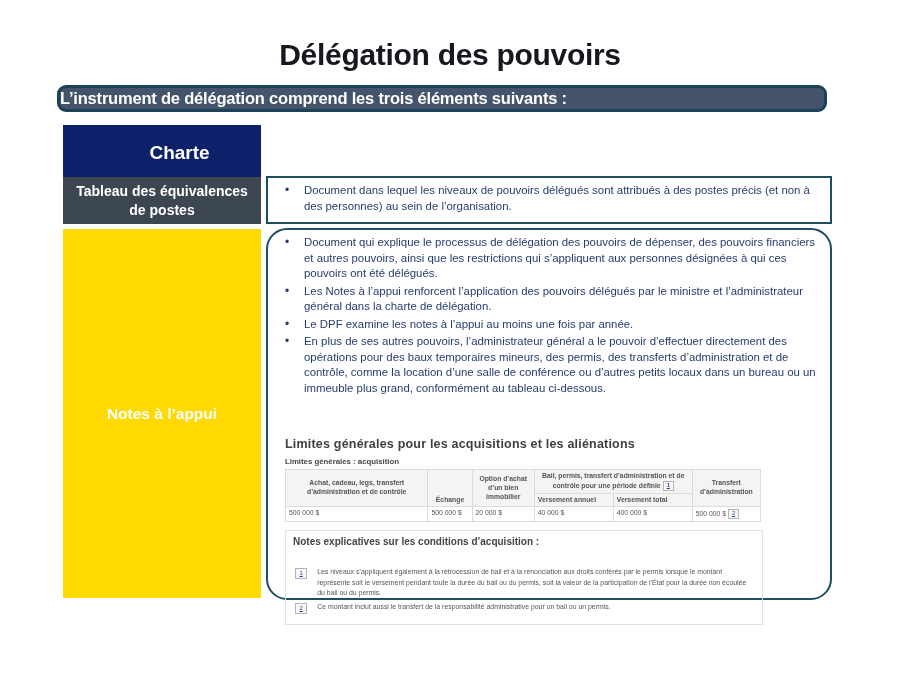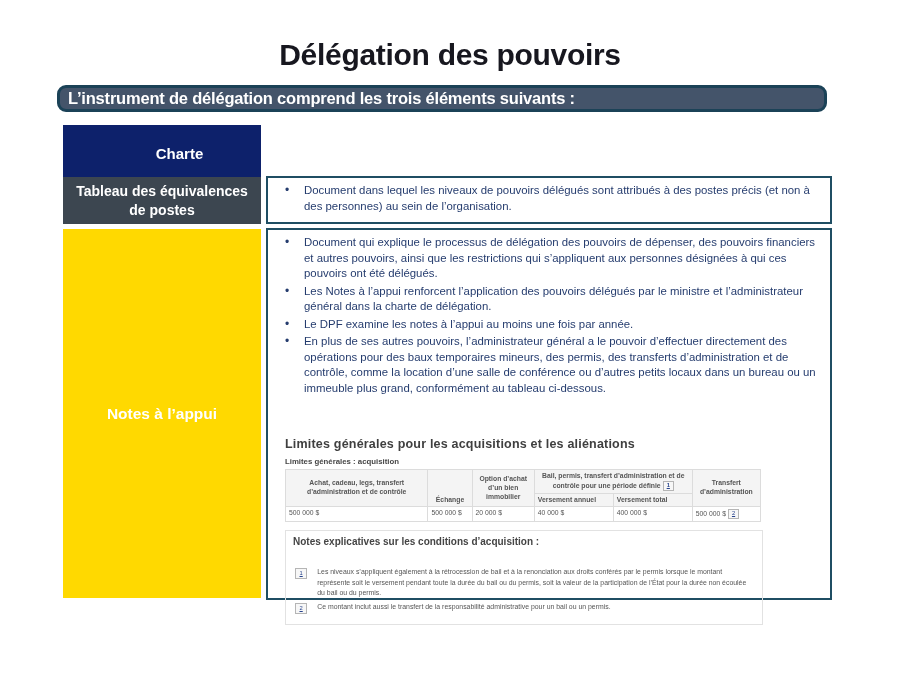--- a/index.html
+++ b/index.html
@@ -3,31 +3,31 @@
 <meta charset="utf-8">
 <style>
   html,body{margin:0;padding:0;background:#fff;}
   .slide{position:relative;width:900px;height:675px;background:#ffffff;overflow:hidden;
          font-family:"Liberation Sans",sans-serif;}
   .title{position:absolute;top:38px;left:0;width:100%;text-align:center;margin:0;
          font-size:30px;font-weight:700;letter-spacing:-0.3px;color:#17171f;}
   .banner{position:absolute;left:57px;top:85px;width:770px;height:27px;
           background:#44546a;border:3px solid #1b4257;border-radius:9px;
           display:flex;align-items:center;box-sizing:border-box;}
-  .banner span{color:#ffffff;font-weight:700;font-size:16.5px;padding-left:8px;letter-spacing:-0.2px;white-space:nowrap;}
+  .banner span{color:#ffffff;font-weight:700;font-size:16.5px;padding-left:0;letter-spacing:-0.2px;white-space:nowrap;}
   .label{position:absolute;left:63px;width:198px;display:flex;align-items:center;justify-content:center;
          text-align:center;color:#ffffff;font-weight:700;box-sizing:border-box;}
-  .label-1{top:125px;height:56px;background:#0d216b;font-size:15px;padding-left:35px;}
+  .label-1{top:125px;height:56px;background:#0d216b;font-size:19px;padding-left:35px;}
   .label-2{top:177px;height:47px;background:#3c4650;font-size:14px;line-height:1.35;padding:0 6px;}
   .label-3{top:229px;height:369px;background:#ffd900;font-size:15.5px;}
   .content{position:absolute;left:266px;width:566px;background:#ffffff;
            border:2px solid #1f4e63;box-sizing:border-box;}
   .content-1{top:123px;height:47px;}
   .content-2{top:176px;height:48px;}
-  .content-3{top:228px;height:372px;}
+  .content-3{top:228px;height:372px;border-radius:21px;}
   .blist{list-style:none;margin:5px 8px 0 8px;padding:0;}
   .blist li{position:relative;padding-left:28px;margin:0 0 2px 0;
             color:#253c6e;font-size:11.4px;line-height:1.36;}
   .blist li::before{content:"\2022";position:absolute;left:9px;top:-1px;font-size:12px;color:#253c6e;}
   
   .embed{position:absolute;left:285px;top:437px;width:482px;color:#555;}
   .embed-h{font-size:12.5px;font-weight:700;color:#3f3f3f;letter-spacing:0.2px;}
   .embed-intro{font-size:7.4px;color:#5a5a5a;line-height:1.45;margin-top:3px;width:470px;}
   .embed-lbl{font-size:7.8px;font-weight:700;color:#454545;margin-top:6px;}
   table.limits{border-collapse:collapse;margin-top:3px;width:476px;font-size:6.8px;color:#555;}

